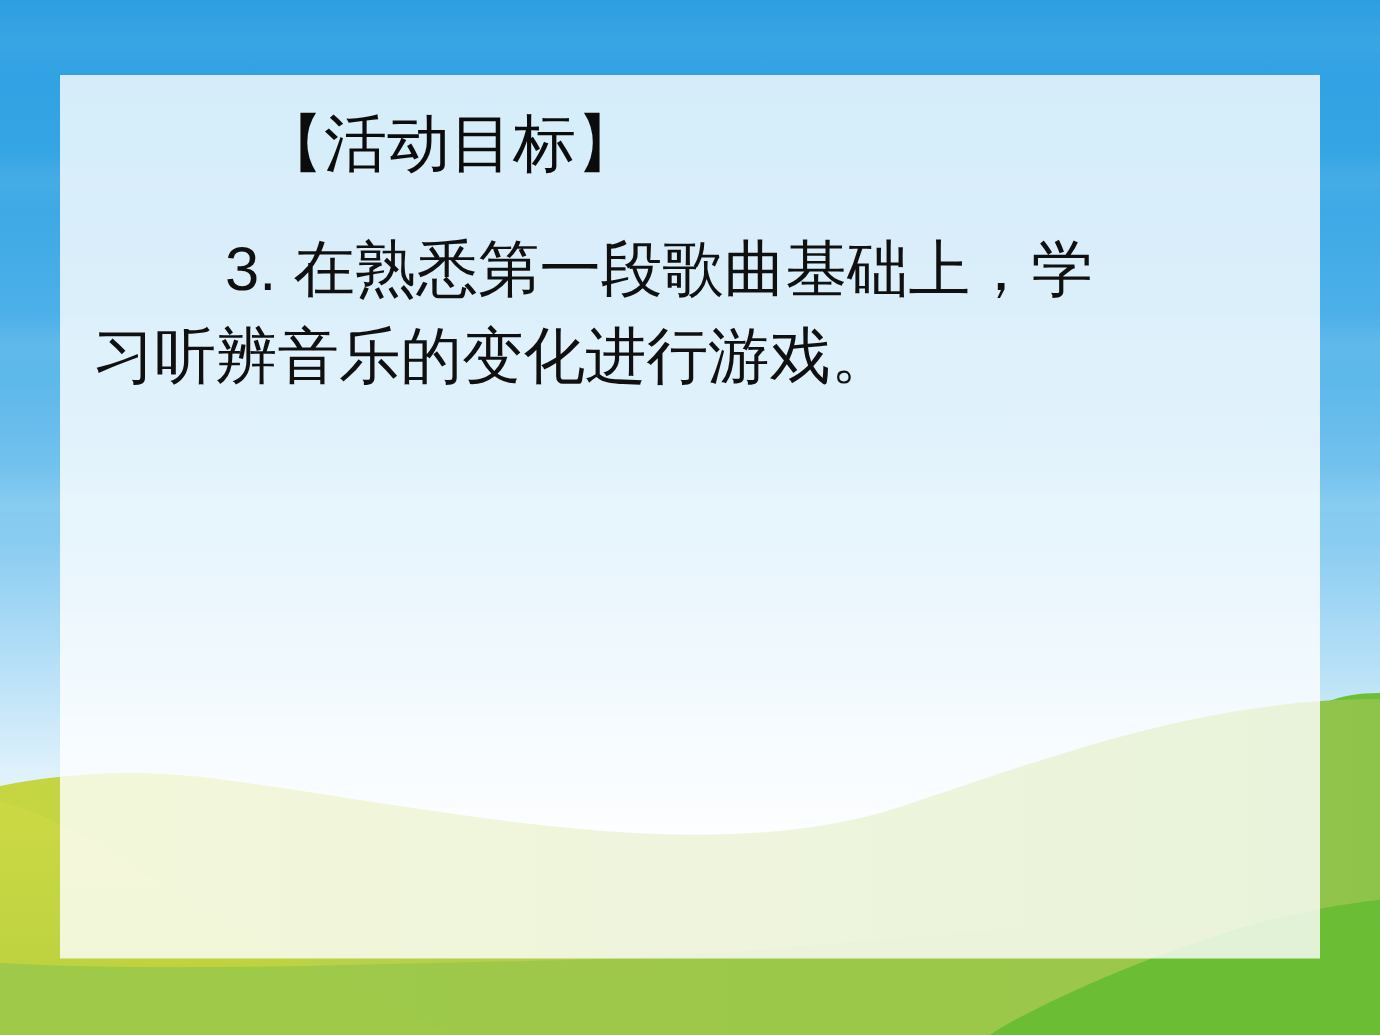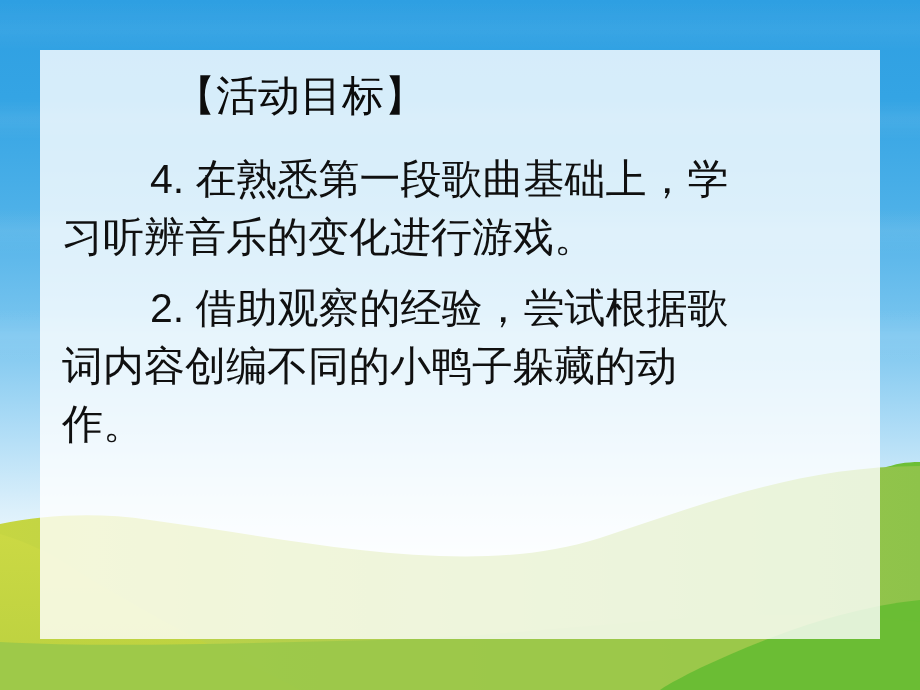--- a/index.html
+++ b/index.html
@@ -126,21 +126,20 @@
 
     <path d="M 0,690 L 920,690 L 920,622 C 740,600 560,636 380,640 C 240,643 110,648 0,642 Z" fill="#9bc84a" opacity="0.92"></path>
     <path d="M 660,690 L 920,690 L 920,600 C 840,608 760,640 700,668 C 684,676 670,683 660,690 Z" fill="#68bd33" opacity="0.95"></path>
   </svg>
 
   <div class="panel">
     <div class="panel-inner">
 
       <div class="title">【活动目标】</div>
 
-      <div class="goal g1">4. 在熟悉第一段歌曲基础上，学习听辨音乐的变化进行游戏。</div>
+      <div class="goal g1">3. 在熟悉第一段歌曲基础上，学习听辨音乐的变化进行游戏。</div>
 
-      <div class="goal g2">2. 借助观察的经验，尝试根据歌词内容创编不同的小鸭子躲藏的动作。</div>
 
 
     </div>
   </div>
 
 </div>
 
 </body></html>

